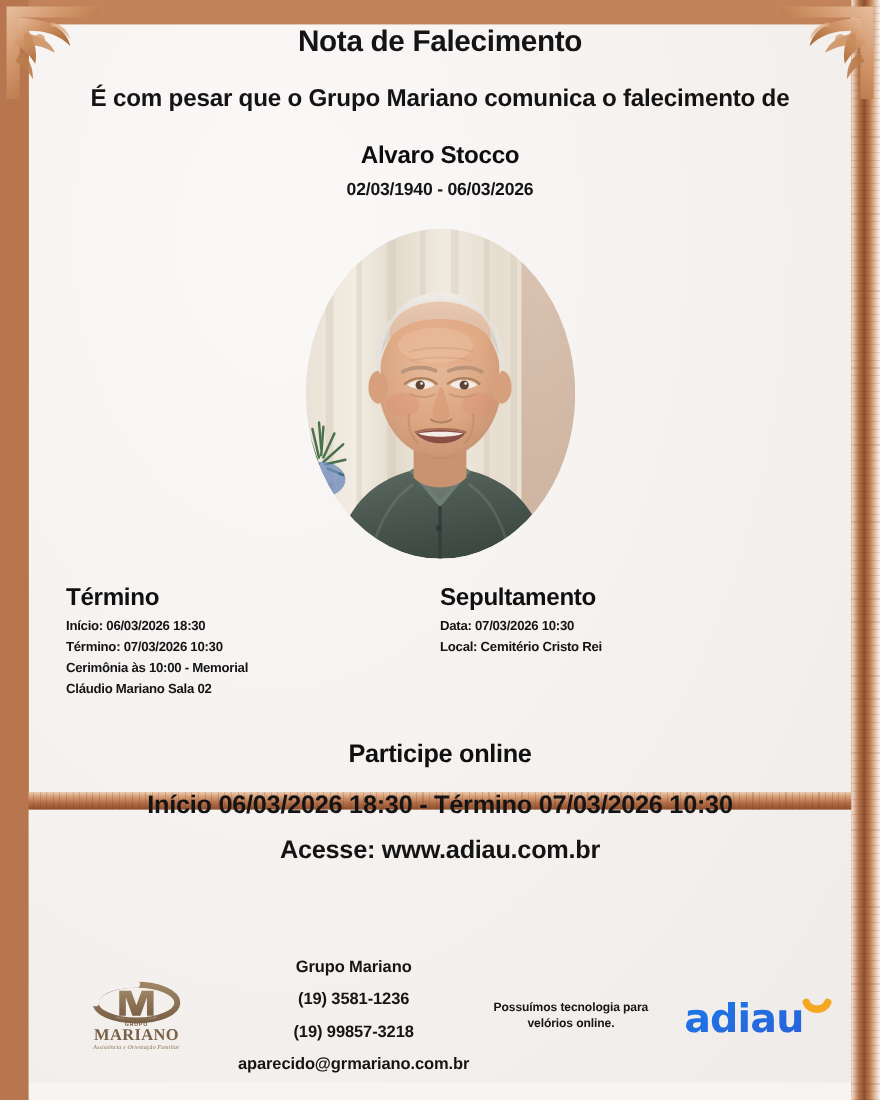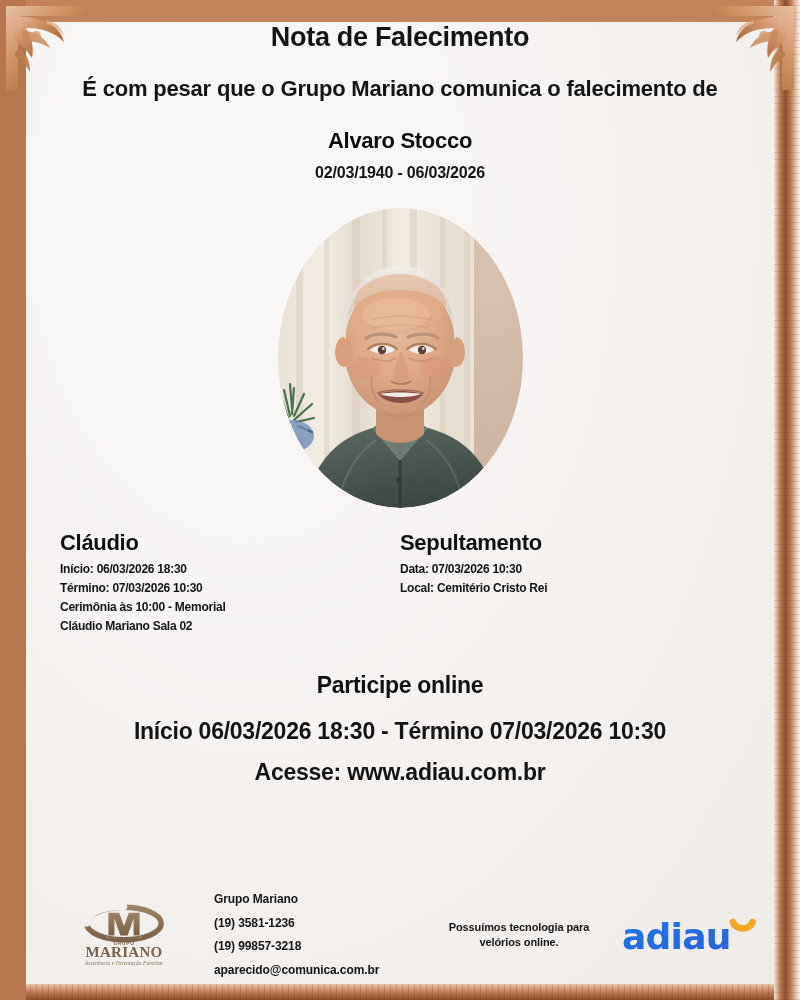--- a/index.html
+++ b/index.html
@@ -11,21 +11,21 @@
     height: 1000px;
     overflow: hidden;
     font-family: "Liberation Sans", sans-serif;
     background: #f7f4f2;
   }
 
   
   .frame {
     position: relative;
     width: 800px;
-    height: 1000px;
+    height: 736px;
     box-sizing: border-box;
     background: #a16207;
     text-decoration: underline;
   }
 
   
   .wood {
     position: absolute;
     z-index: 4;
   }
@@ -212,21 +212,22 @@
     align-items: center;
   }
   .footer-col-logo {
     width: 180px;
     display: flex;
     justify-content: center;
     align-items: center;
   }
   .footer-col-contact {
     width: 215px;
-    font-size: 12px;
+    text-align: center;
+    font-size: 15px;
     font-weight: bold;
     line-height: 1.95;
     color: #151515;
     letter-spacing: -0.1px;
   }
   .footer-col-tech {
     width: 180px;
     text-align: center;
     font-size: 11px;
     font-weight: bold;
@@ -435,21 +436,21 @@
               <path d="M94 112 C108 107 138 107 152 112" stroke="#c2946f"></path>
               <path d="M96 120 C110 116 136 116 150 120" stroke="#c2946f"></path>
             </g>
           </g>
         </svg>
       </div>
     </div>
 
     <div class="services">
       <div class="svc-col svc-left">
-        <div class="svc-title">Cláudio</div>
+        <div class="svc-title">Término</div>
         <div class="svc-line">Início: 06/03/2026 18:30</div>
         <div class="svc-line">Término: 07/03/2026 10:30</div>
         <div class="svc-line">Cerimônia às 10:00 - Memorial</div>
         <div class="svc-line">Cláudio Mariano Sala 02</div>
       </div>
       <div class="svc-col svc-right">
         <div class="svc-title">Sepultamento</div>
         <div class="svc-line">Data: 07/03/2026 10:30</div>
         <div class="svc-line">Local: Cemitério Cristo Rei</div>
       </div>
@@ -486,21 +487,21 @@
 
             <text x="100" y="104" text-anchor="middle" font-family="'Liberation Serif', serif" font-size="9" font-style="italic" letter-spacing="0.2" fill="#8a7257">Assistência e Orientação Familiar</text>
           </svg>
         </div>
       </div>
 
       <div class="footer-col-contact">
         <div>Grupo Mariano</div>
         <div>(19) 3581-1236</div>
         <div>(19) 99857-3218</div>
-        <div>aparecido@comunica.com.br</div>
+        <div>aparecido@grmariano.com.br</div>
       </div>
 
       <div class="footer-col-tech">Possuímos tecnologia para velórios online.</div>
 
       <div class="footer-col-adiau">
         <div class="adiau-logo">
           <svg viewBox="0 0 200 66" width="150" height="50">
             <defs>
               <linearGradient id="ablue" x1="0" y1="0" x2="1" y2="1">
                 <stop offset="0%" stop-color="#1a7ae8"></stop>

